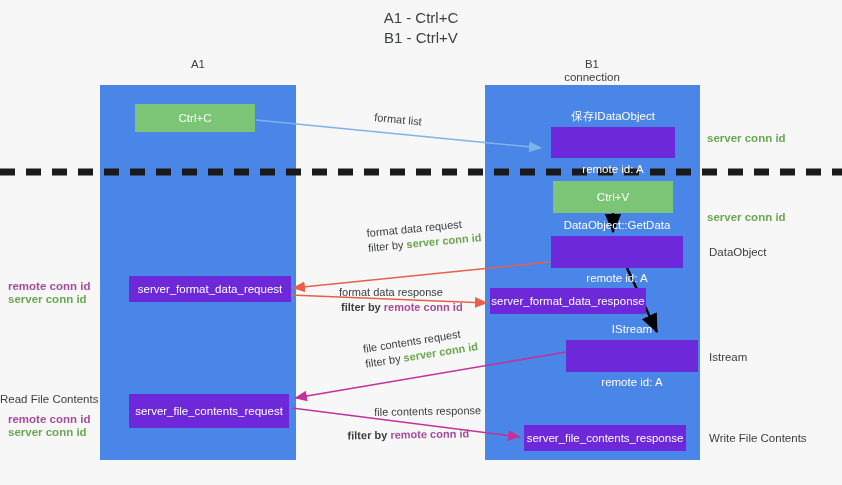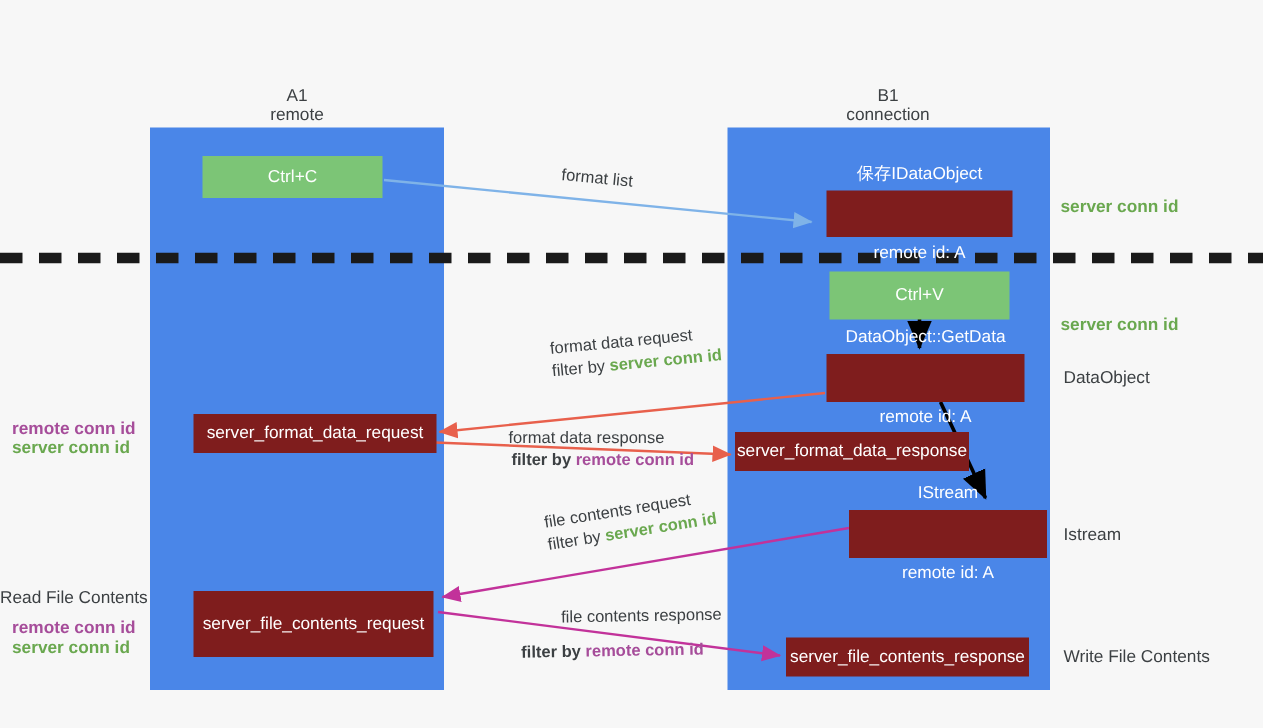--- a/index.html
+++ b/index.html
@@ -30,45 +30,48 @@
   #lane-a { left:100px; top:85px; width:196px; height:375px; }
   #lane-b { left:485px; top:85px; width:215px; height:375px; }
 
   .box {
     position:absolute; box-sizing:border-box;
     display:flex; flex-direction:column; align-items:center; justify-content:center;
     color:#ffffff; font-size:11.5px; line-height:13px; text-align:center;
   }
   .box .l2 { display:block;margin-top:40px; }
   .green { background:#7cc576; }
-  .orange { background:#7f1d1d; }
+  .orange { background:#6d28d9; }
 
   .side-label {
     position:absolute; font-size:11.5px; line-height:14px; color:#3c4043;
   }
   .green-t { color:#6aa84f; font-weight:bold; }
   .purple-t { color:#a64d9a; font-weight:bold; }
   .lbl-bold { font-weight:bold; }
 
   .arrow-label {
     position:absolute; font-size:11px; line-height:15px; color:#3c4043;
     white-space:nowrap; transform-origin:left top;
   }
 
   svg.overlay { position:absolute; inset:0; width:842px; height:485px; pointer-events:none; }
 </style>
 </head>
 <body>
 
 <div id="stage">
 
+  <div class="title">
+    <div>A1 - Ctrl+C</div>
+    <div>B1 - Ctrl+V</div>
+  </div>
 
   <div class="col-head" style="left:118px; top:58px;">
     <span>A1</span>
-    <span class="l2">remote</span>
   </div>
   <div class="col-head" style="left:512px; top:58px;">
     <span>B1</span>
     <span class="l2">connection</span>
   </div>
 
   <div class="lane" id="lane-a"></div>
   <div class="lane" id="lane-b"></div>
 
   <svg class="overlay">
@@ -105,21 +108,21 @@
   </svg>
 
   <div class="box orange" style="left:129px; top:276px; width:162px; height:26px;">
     <span>server_format_data_request</span>
   </div>
 
   <div class="box green" style="left:135px; top:104px; width:120px; height:28px;">
     <span>Ctrl+C</span>
   </div>
 
-  <div class="box orange" style="left:129px; top:394px; width:160px; height:44px;">
+  <div class="box orange" style="left:129px; top:394px; width:160px; height:34px;">
     <span>server_file_contents_request</span>
   </div>
 
   <div class="box orange" style="left:551px; top:127px; width:124px; height:31px;">
     <span>保存IDataObject</span>
     <span class="l2">remote id: A</span>
   </div>
 
   <div class="box green" style="left:553px; top:181px; width:120px; height:32px;">
     <span>Ctrl+V</span>

